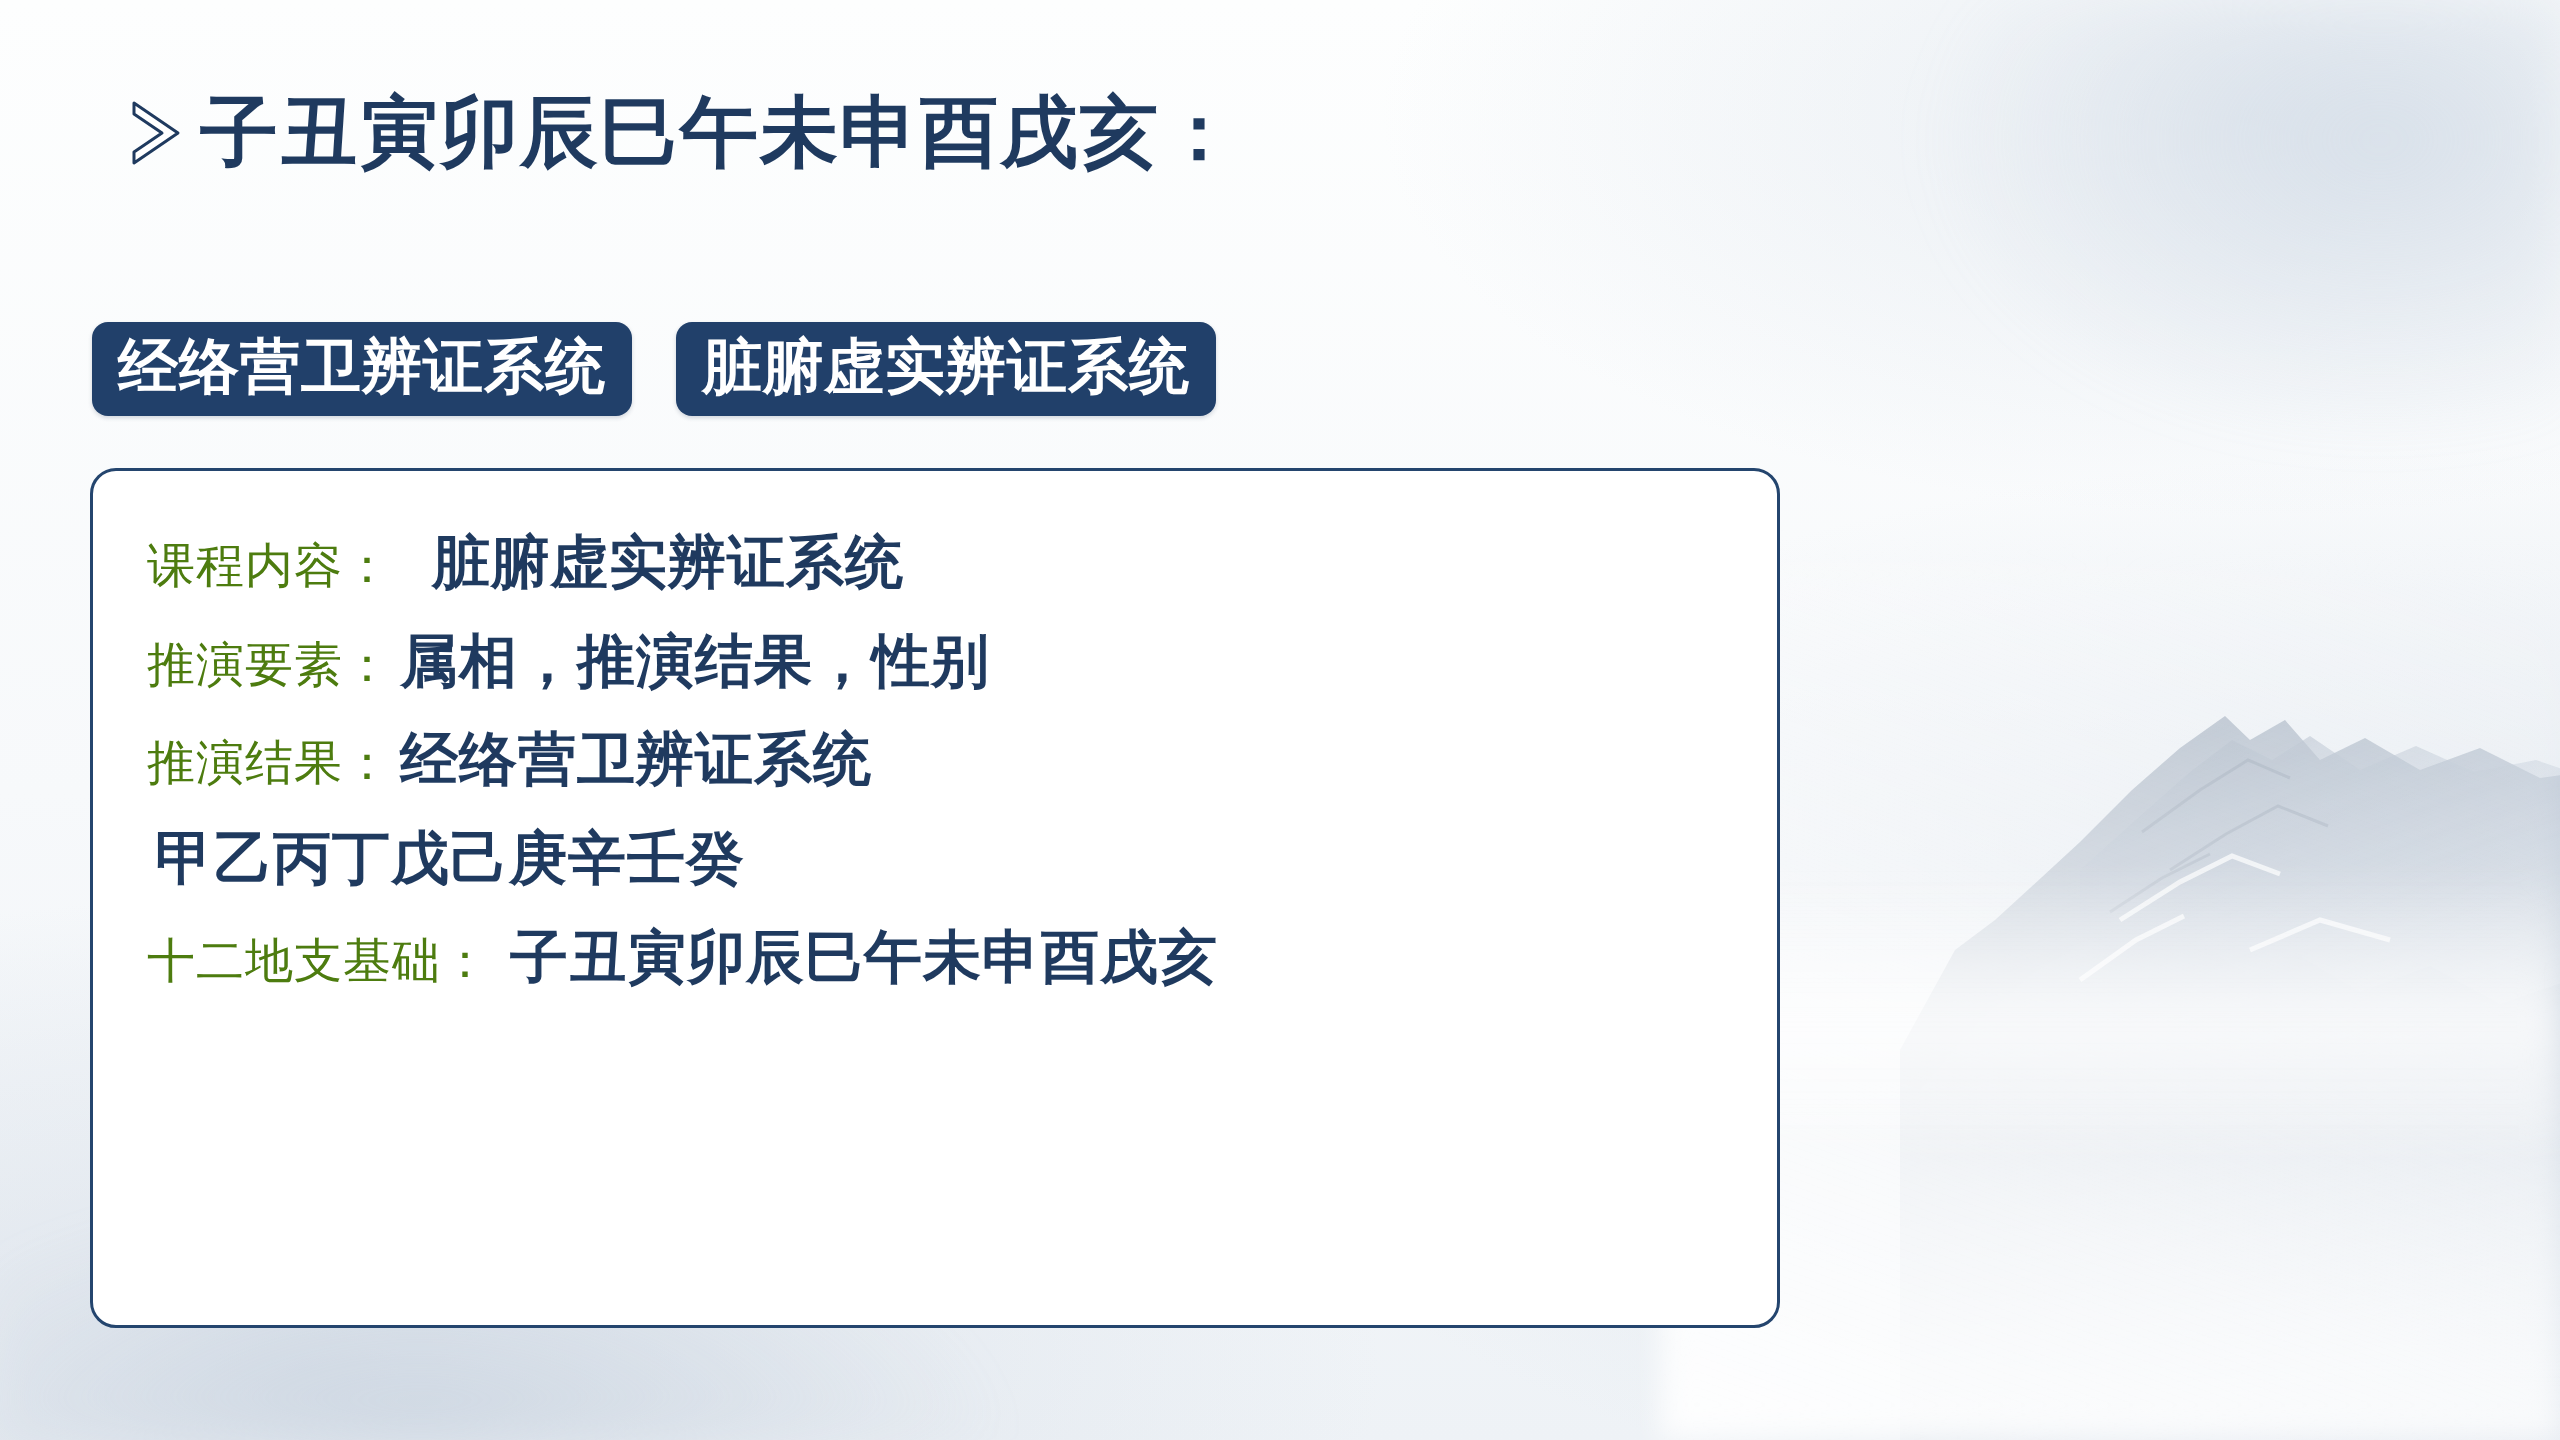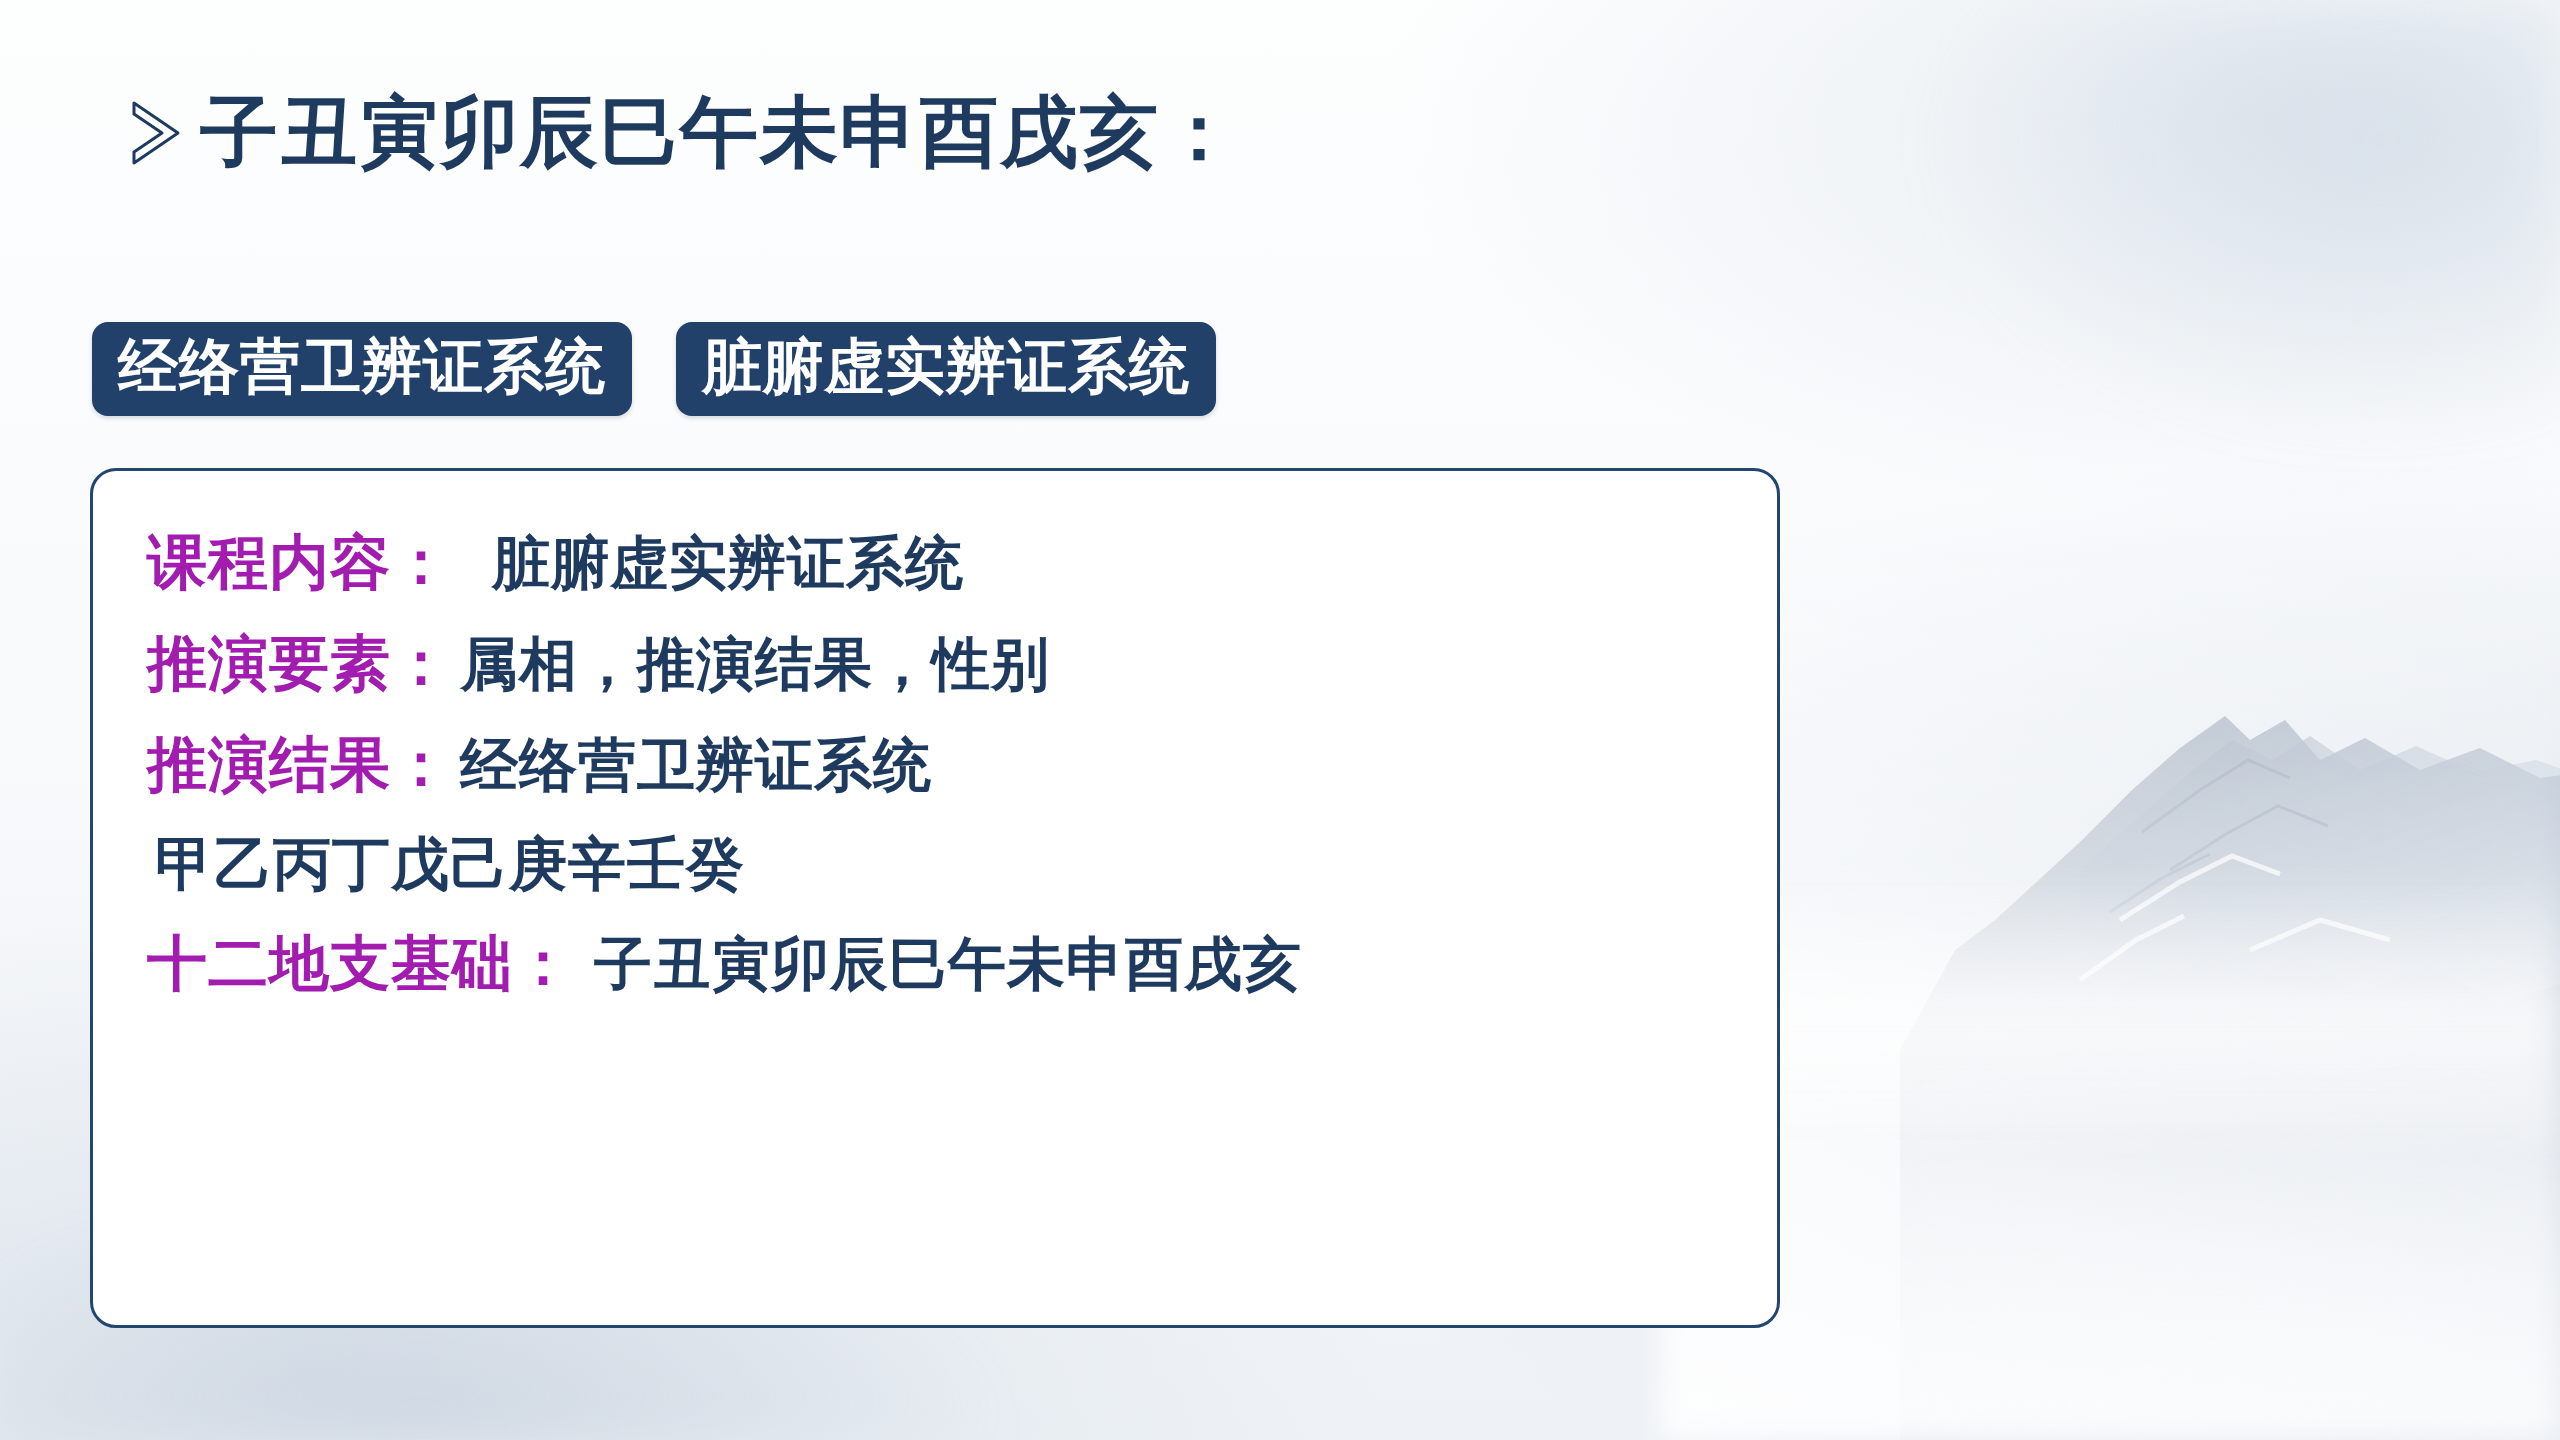--- a/index.html
+++ b/index.html
@@ -145,23 +145,23 @@
     flex-direction: column;
     gap: 36px;
   }
   .info-row {
     display: flex;
     align-items: baseline;
     white-space: nowrap;
     line-height: 1.08;
   }
   .row-label {
-    color: #a21caf;
-    font-size: 60px;
-    font-weight: 700;
+    color: #4d7c0f;
+    font-size: 48px;
+    font-weight: 400;
     letter-spacing: 1px;
     flex: none;
   }
   .row-value {
     color: #1F3A5F;
     font-size: 58px;
     font-weight: 700;
     letter-spacing: 1px;
   }
   .row-gap-lg .row-value { margin-left: 40px; }

